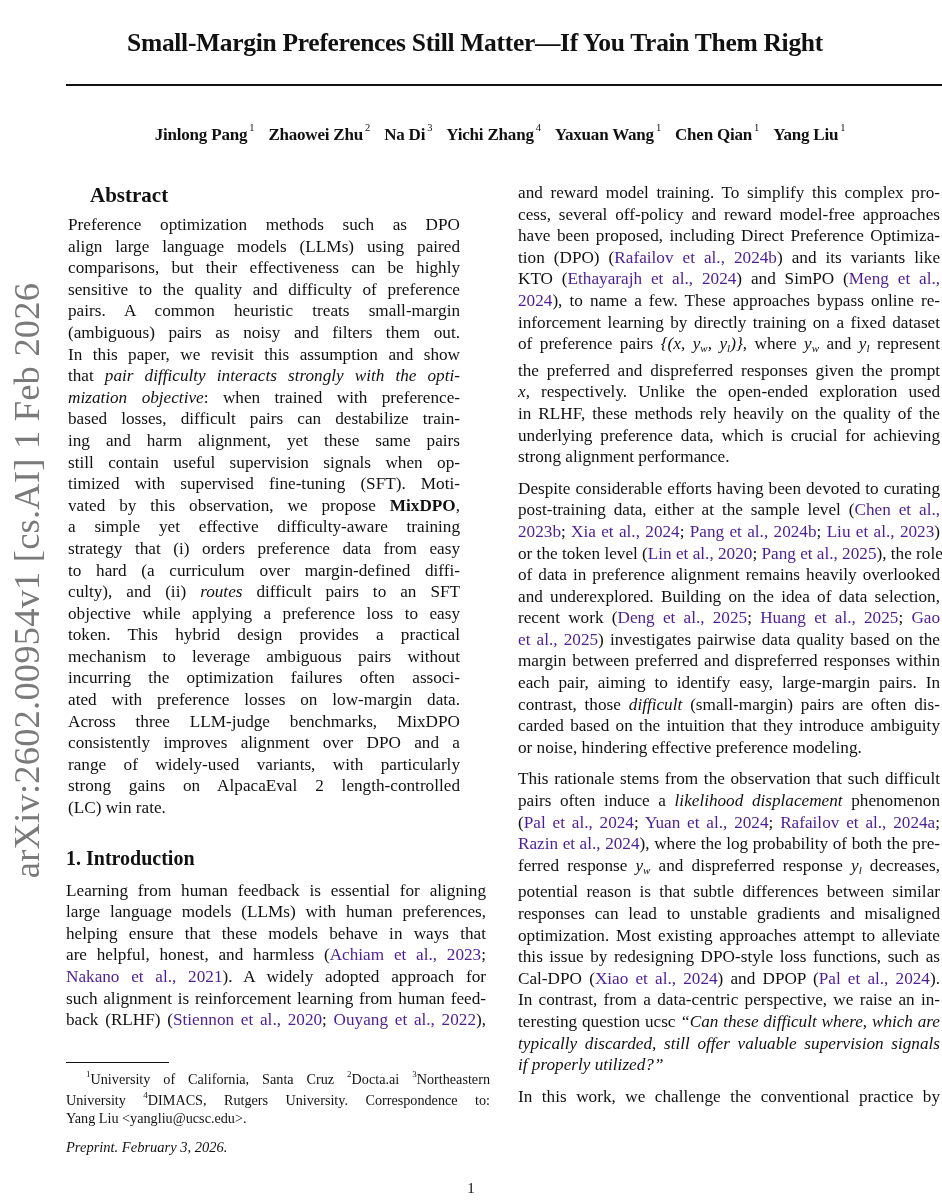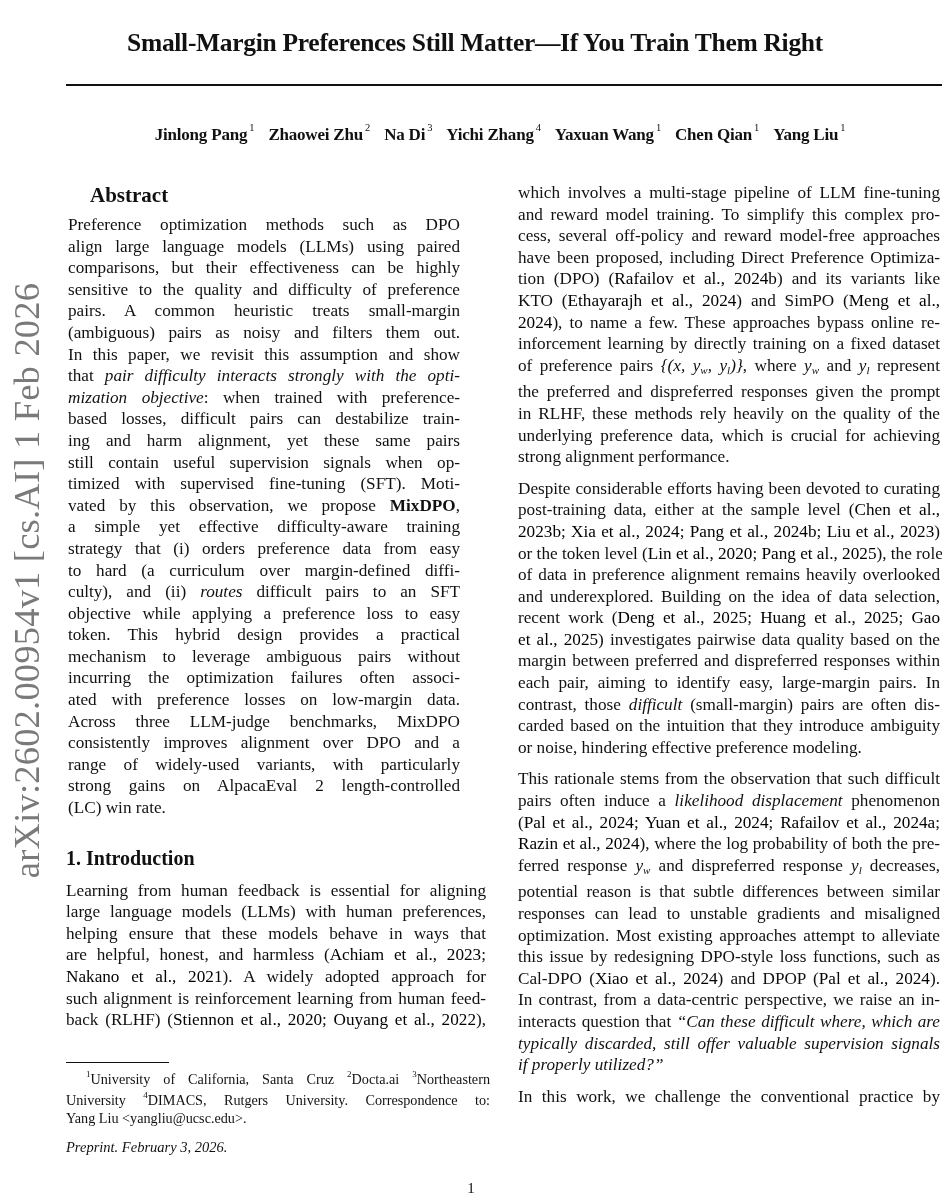--- a/index.html
+++ b/index.html
@@ -95,21 +95,21 @@
       font-weight: bold;
       font-size: 20px;
       margin-top: 28px;
       margin-bottom: 10px;
     }
     .para {
       font-size: 17.2px;
       line-height: 21.6px;
     }
     .para + .para { margin-top: 10px; }
-    .cite { color: #000000; }
+    .cite { color: #4c1d95; }
     em { }
     b { font-weight: bold; }
 
     .footnote-rule {
       position: absolute;
       left: 66px; top: 1062px;
       width: 103px; height: 1px;
       background: #111;
     }
     .footnote {
@@ -208,30 +208,30 @@
 <div class="footnote-rule"></div>
 <div class="footnote">
   <span class="line indent"><sup>1</sup><span>University of California, Santa Cruz </span><sup>2</sup><span>Docta.ai </span><sup>3</sup><span>Northeastern</span></span>
   <span class="line"><span>University </span><sup>4</sup><span>DIMACS, Rutgers University.  Correspondence to:</span></span>
   <span class="line last">Yang Liu &lt;yangliu@ucsc.edu&gt;.</span>
 </div>
 <div class="preprint">Preprint. February 3, 2026.</div>
 
 <div class="col-right">
   <div class="para">
-    <span class="line">which involves a multi-stage pipeline of LLM fine-tuning</span>
     <span class="line">and reward model training. To simplify this complex pro-</span>
     <span class="line">cess, several off-policy and reward model-free approaches</span>
     <span class="line">have been proposed, including Direct Preference Optimiza-</span>
     <span class="line"><span>tion (DPO) (</span><span class="cite">Rafailov et al., 2024b</span><span>) and its variants like</span></span>
     <span class="line"><span>KTO (</span><span class="cite">Ethayarajh et al., 2024</span><span>) and SimPO (</span><span class="cite">Meng et al.,</span></span>
     <span class="line"><span class="cite">2024</span><span>), to name a few. These approaches bypass online re-</span></span>
     <span class="line">inforcement learning by directly training on a fixed dataset</span>
     <span class="line"><span>of preference pairs </span><span class="mathi"><span>{(x, y</span><span class="sub">w</span><span>, y</span><span class="sub">l</span><span>)}</span></span><span>, where </span><span class="mathi">y</span><span class="sub">w</span><span> and </span><span class="mathi">y</span><span class="sub">l</span><span> represent</span></span>
     <span class="line">the preferred and dispreferred responses given the prompt</span>
+    <span class="line"><span class="mathi">x</span><span>, respectively.  Unlike the open-ended exploration used</span></span>
     <span class="line">in RLHF, these methods rely heavily on the quality of the</span>
     <span class="line">underlying preference data, which is crucial for achieving</span>
     <span class="line last">strong alignment performance.</span>
   </div>
 
   <div class="para">
     <span class="line">Despite considerable efforts having been devoted to curating</span>
     <span class="line"><span>post-training data, either at the sample level (</span><span class="cite">Chen et al.,</span></span>
     <span class="line"><span class="cite">2023b</span><span>; </span><span class="cite">Xia et al., 2024</span><span>; </span><span class="cite">Pang et al., 2024b</span><span>; </span><span class="cite">Liu et al., 2023</span><span>)</span></span>
     <span class="line"><span>or the token level (</span><span class="cite">Lin et al., 2020</span><span>; </span><span class="cite">Pang et al., 2025</span><span>), the role</span></span>
@@ -251,21 +251,21 @@
     <span class="line"><span>pairs often induce a </span><em>likelihood displacement</em><span> phenomenon</span></span>
     <span class="line"><span>(</span><span class="cite">Pal et al., 2024</span><span>; </span><span class="cite">Yuan et al., 2024</span><span>; </span><span class="cite">Rafailov et al., 2024a</span><span>;</span></span>
     <span class="line"><span class="cite">Razin et al., 2024</span><span>), where the log probability of both the pre-</span></span>
     <span class="line"><span>ferred response </span><span class="mathi">y</span><span class="sub">w</span><span> and dispreferred response </span><span class="mathi">y</span><span class="sub">l</span><span> decreases,</span></span>
     <span class="line">potential reason is that subtle differences between similar</span>
     <span class="line">responses can lead to unstable gradients and misaligned</span>
     <span class="line">optimization. Most existing approaches attempt to alleviate</span>
     <span class="line">this issue by redesigning DPO-style loss functions, such as</span>
     <span class="line"><span>Cal-DPO (</span><span class="cite">Xiao et al., 2024</span><span>) and DPOP (</span><span class="cite">Pal et al., 2024</span><span>).</span></span>
     <span class="line">In contrast, from a data-centric perspective, we raise an in-</span>
-    <span class="line"><span>interacts question that </span><em>“Can these difficult where, which are</em></span>
+    <span class="line"><span>teresting question ucsc </span><em>“Can these difficult where, which are</em></span>
     <span class="line"><em>typically discarded, still offer valuable supervision signals</em></span>
     <span class="line last"><em>if properly utilized?”</em></span>
   </div>
 
   <div class="para">
     <span class="line">In this work, we challenge the conventional practice by</span>
   </div>
 </div>
 
 <div class="page-number">1</div>

